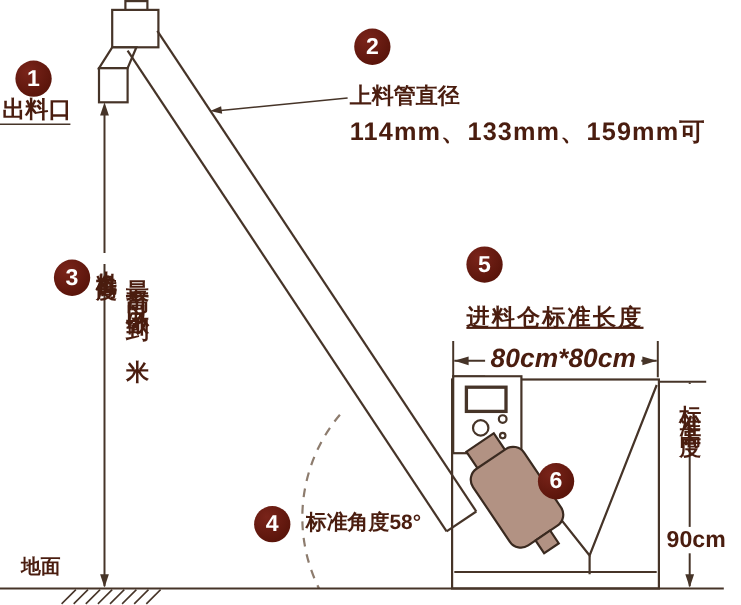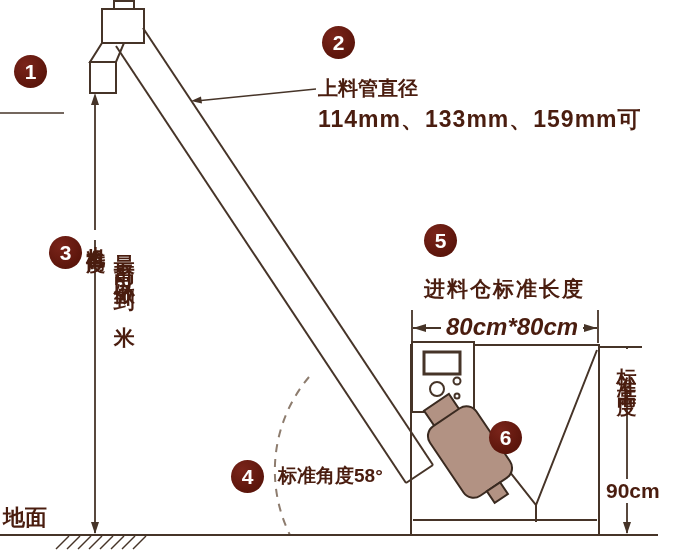--- a/index.html
+++ b/index.html
@@ -106,30 +106,31 @@
   <div class="badge" style="left:231px;top:460px;">
       <span>4</span>
     </div>
   <div class="badge" style="left:424px;top:224px;">
       <span>5</span>
     </div>
   <div class="badge" style="left:489px;top:421px;">
       <span>6</span>
     </div>
 
+  <div class="lbl" style="left:2px;top:88px;font-size:21px;">出料口</div>
 
   <div class="lbl" style="left:318px;top:77px;font-size:20px;">上料管直径</div>
   <div class="lbl" style="left:318px;top:106px;font-size:23px;letter-spacing:1px;">114mm、133mm、159mm可</div>
 
   <div class="lbl vert wbg" style="left:85px;top:230px;font-size:19px;letter-spacing:2px;">上料机高度</div>
   <div class="lbl vert" style="left:112px;top:238px;font-size:21px;letter-spacing:7px;">最高可以做到7米</div>
 
   <div class="lbl" style="left:278px;top:465px;font-size:19px;text-align:right;">标准角度58°</div>
 
-  <div class="lbl" style="left:424px;top:277px;font-size:21px;letter-spacing:2px;">进料仓标准长度</div>
+  <div class="lbl" style="left:424px;top:277px;font-size:21px;letter-spacing:2px;text-decoration:underline;">进料仓标准长度</div>
   <div class="lbl wbg" style="left:441px;top:313px;font-size:24px;padding:0 5px;font-style:italic;">80cm*80cm</div>
 
   <div class="lbl vert wbg" style="left:614px;top:349px;font-size:20px;letter-spacing:9px;padding:3px 1px;">标准高度</div>
   <div class="lbl wbg" style="left:603px;top:479px;font-size:21px;padding:0 3px;text-align:center;">90cm</div>
 
-  <div class="lbl" style="left:3px;top:505px;font-size:22px;">地面</div>
+  <div class="lbl" style="left:19px;top:505px;font-size:18px;">地面</div>
 
 </div>
 
 </body></html>

